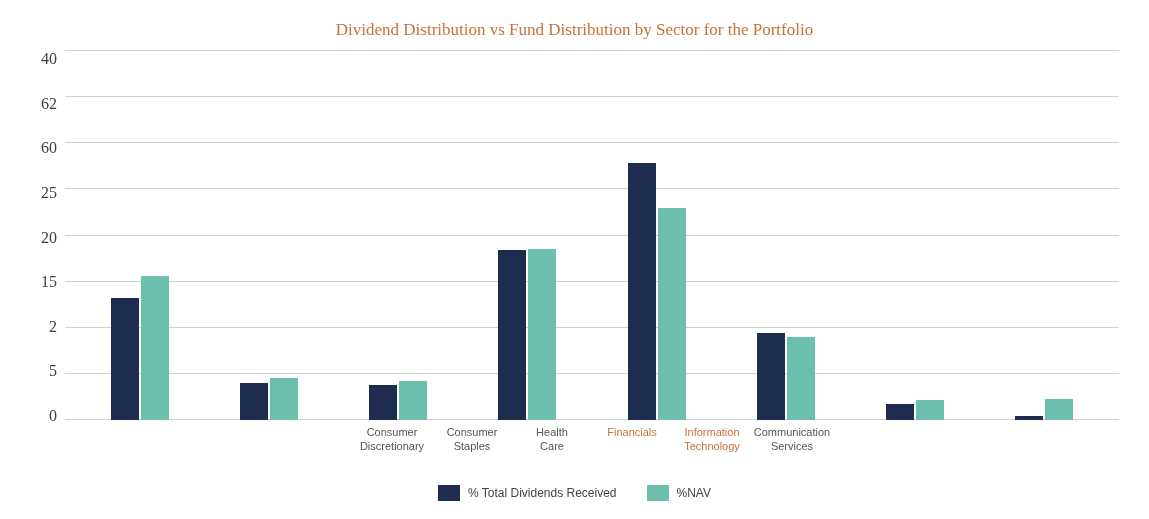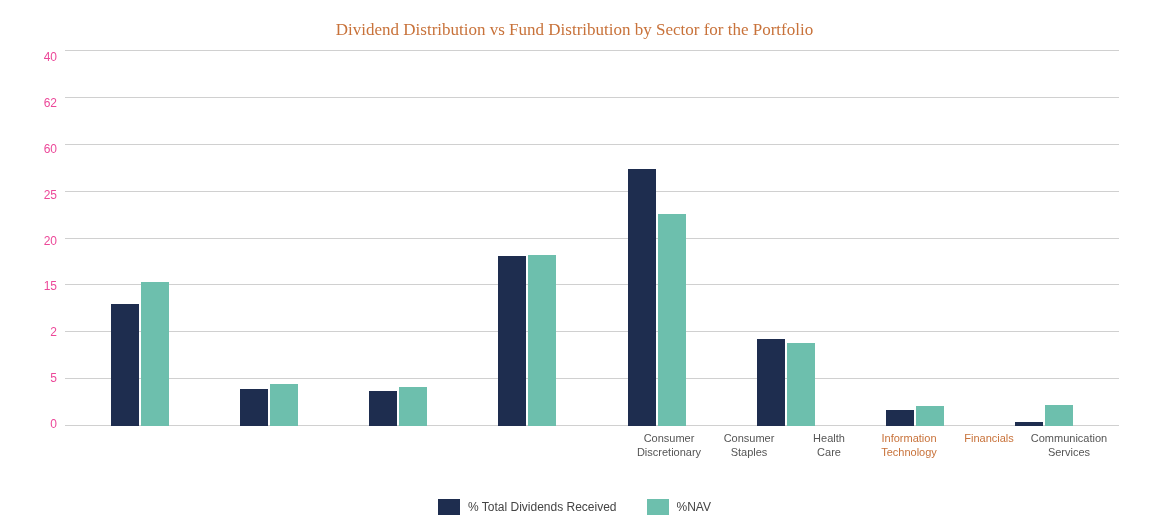--- a/index.html
+++ b/index.html
@@ -6,21 +6,21 @@
     body {
       background: #fff;
       font-family: 'Georgia', serif;
       width: 1149px;
       height: 519px;
       overflow: hidden;
     }
     .chart-container {
       width: 1149px;
       height: 519px;
-      padding: 20px 30px 4px 30px;
+      padding: 20px 30px 18px 30px;
       display: flex;
       flex-direction: column;
       align-items: center;
     }
     .chart-title {
       color: #c8723a;
       font-size: 17px;
       font-weight: normal;
       margin-bottom: 10px;
       text-align: center;
@@ -34,23 +34,23 @@
     .y-axis {
       display: flex;
       flex-direction: column-reverse;
       justify-content: space-between;
       align-items: flex-end;
       padding-right: 8px;
       padding-bottom: 60px;
       width: 35px;
     }
     .y-label {
-      font-size: 12px;
-      color: #ec4899;
-      font-family: Liberation Sans, sans-serif;
+      font-size: 16px;
+      color: #404040;
+      font-family: Liberation Serif, serif;
     }
     .chart-plot {
       flex: 1;
       display: flex;
       flex-direction: column;
     }
     .bars-and-grid {
       flex: 1;
       position: relative;
       display: flex;
@@ -93,41 +93,40 @@
     }
     .bar-dividend {
       background-color: #1e2d4f;
     }
     .bar-nav {
       background-color: #6dbfad;
     }
     .x-labels {
       display: flex;
       flex-direction: row;
-      justify-content: flex-end;
+      justify-content: center;
       padding: 5px 10px 0 10px;
       height: 65px;
     }
     .x-label {
       text-align: center;
       font-size: 11px;
       color: #555;
       font-family: Arial, sans-serif;
       line-height: 1.3;
       width: 80px;
     }
     .x-label.highlight {
       color: #c8723a;
     }
     .legend {
       display: flex;
       flex-direction: row;
       align-items: center;
       gap: 30px;
-      margin-top: 8px;
       justify-content: space-between;
     }
     .legend-item {
       display: flex;
       flex-direction: row;
       align-items: center;
       gap: 8px;
       font-size: 12px;
       color: #444;
       font-family: Arial, sans-serif;
@@ -225,22 +224,22 @@
                 <div class="bar bar-nav" style="height: 21px;"></div>
               </div>
             </div>
           </div>
       </div>
       <div class="x-labels">
 
       <div class="x-label">Consumer<br>Discretionary</div>
           <div class="x-label">Consumer<br>Staples</div>
           <div class="x-label">Health<br>Care</div>
+          <div class="x-label highlight">Financials</div>
           <div class="x-label highlight">Information<br>Technology</div>
-          <div class="x-label highlight">Financials</div>
           <div class="x-label">Communication<br>Services</div>
         </div>
     </div>
   </div>
   <div class="legend">
     <div class="legend-item">
       <div class="legend-box legend-box-dividend"></div>
       <span>% Total Dividends Received</span>
     </div>
     <div class="legend-item">

